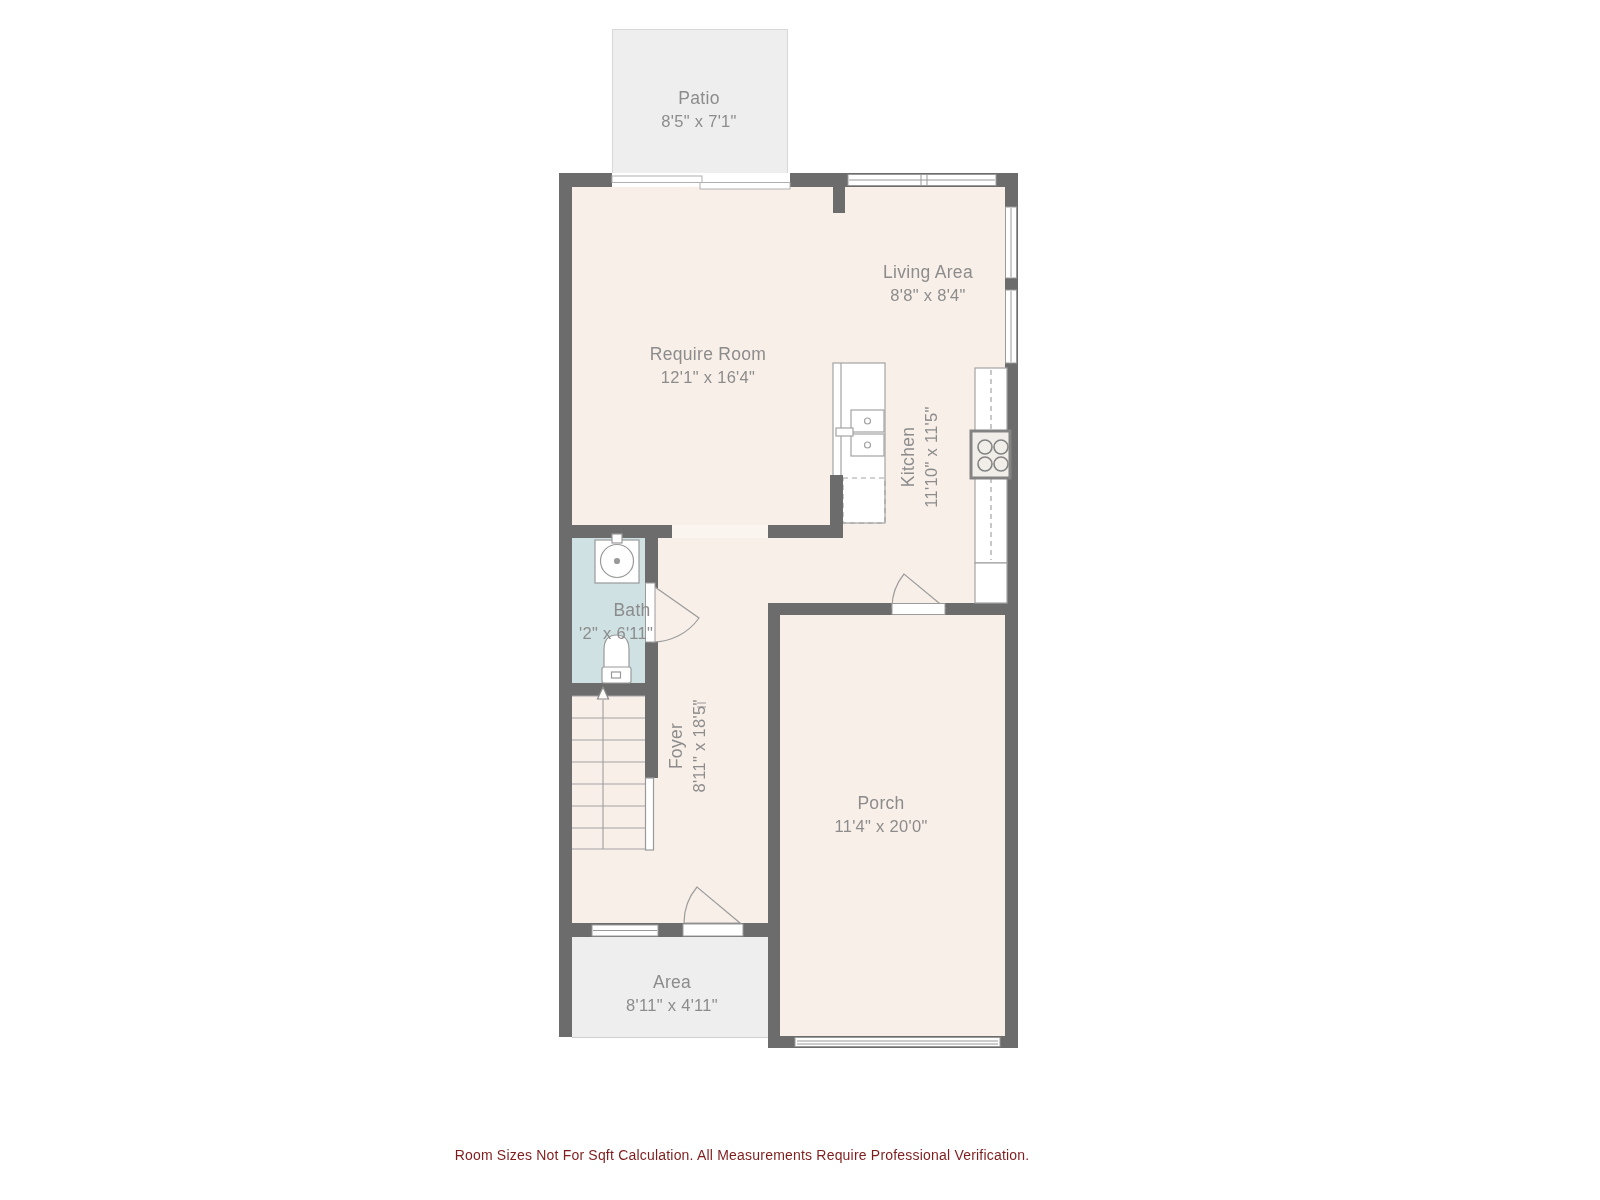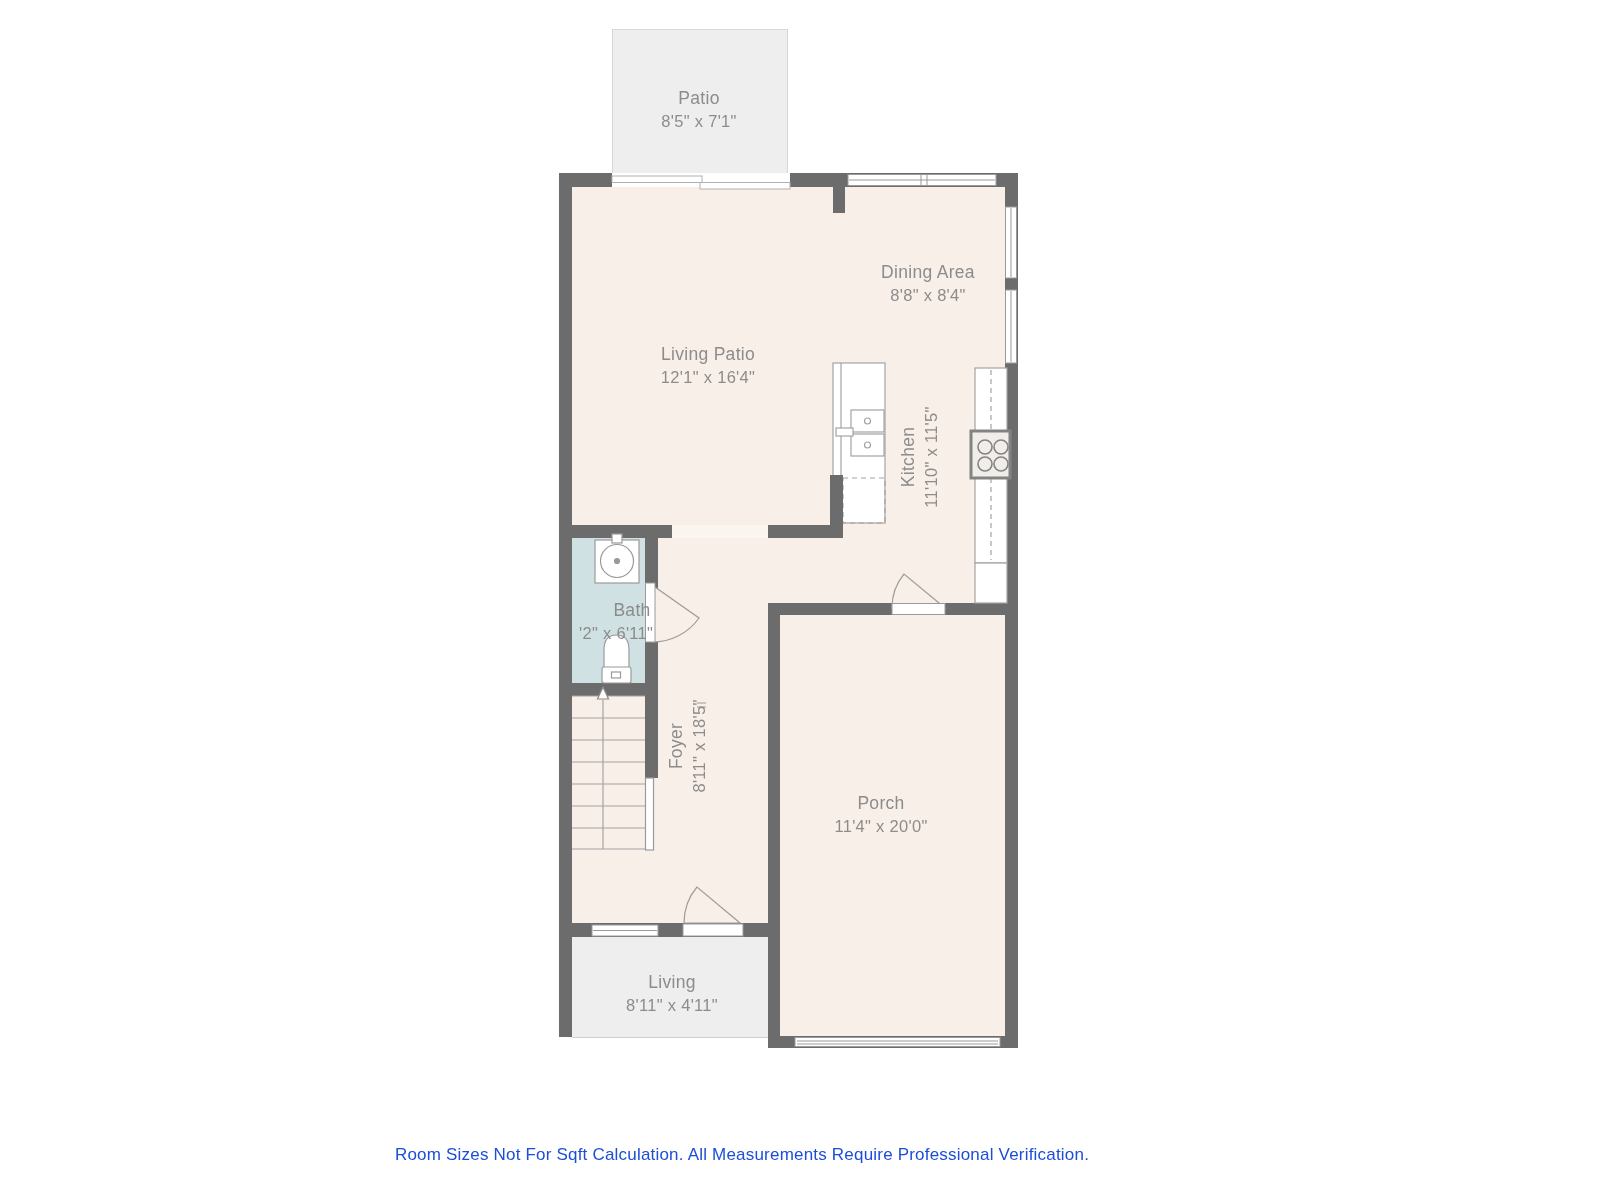--- a/index.html
+++ b/index.html
@@ -13,21 +13,21 @@
   .bathroom{position:absolute;background:#cfe1e3;z-index:2;}
   svg.overlay{position:absolute;left:0;top:0;z-index:5;}
   .room-label{position:absolute;transform:translate(-50%,-50%);text-align:center;
               color:#8c8c8c;z-index:6;white-space:nowrap;letter-spacing:.3px;}
   .room-label.v{transform:translate(-50%,-50%) rotate(-90deg);}
   .rname{font-size:17.5px;line-height:23px;}
   .rdims{font-size:16.5px;line-height:23px;}
   .bath-dims{position:absolute;left:579px;top:623px;font-size:16.5px;line-height:20px;
              color:#8c8c8c;z-index:6;white-space:nowrap;letter-spacing:.3px;}
   .disclaimer{position:absolute;left:742px;top:1155px;transform:translate(-50%,-50%);
-              font-size:17px;color:#1d4ed8;z-index:6;white-space:nowrap;letter-spacing:.2px;}
+              font-size:14px;color:#7f1d1d;z-index:6;white-space:nowrap;letter-spacing:.2px;}
 </style>
 </head>
 <body>
 
 <div id="canvas">
 
   <div class="outdoor" style="left:612px;top:29px;width:174px;height:146px;"></div>
   <div class="outdoor" style="left:572px;top:937px;width:196px;height:100px;border:none;border-bottom:1px solid #cfcfcf;"></div>
 
   <div class="floor" style="left:559px;top:173px;width:459px;height:764px;z-index:1;"></div>
@@ -156,26 +156,26 @@
 
     <rect x="830" y="475" width="13" height="63" fill="#6c6c6c"></rect>
   </svg>
 
   <div class="room-label" style="left:699px;top:110px;">
     <div class="rname">Patio</div>
     <div class="rdims">8'5" x 7'1"</div>
   </div>
 
   <div class="room-label" style="left:708px;top:366px;">
-    <div class="rname">Living Patio</div>
+    <div class="rname">Require Room</div>
     <div class="rdims">12'1" x 16'4"</div>
   </div>
 
   <div class="room-label" style="left:928px;top:284px;">
-    <div class="rname">Dining Area</div>
+    <div class="rname">Living Area</div>
     <div class="rdims">8'8" x 8'4"</div>
   </div>
 
   <div class="room-label v" style="left:920px;top:457px;">
     <div class="rname">Kitchen</div>
     <div class="rdims">11'10" x 11'5"</div>
   </div>
 
   <div class="room-label" style="left:632px;top:610px;">
     <div class="rname">Bath</div>
@@ -186,19 +186,19 @@
     <div class="rname">Foyer</div>
     <div class="rdims">8'11" x 18'5"</div>
   </div>
 
   <div class="room-label" style="left:881px;top:815px;">
     <div class="rname">Porch</div>
     <div class="rdims">11'4" x 20'0"</div>
   </div>
 
   <div class="room-label" style="left:672px;top:994px;">
-    <div class="rname">Living</div>
+    <div class="rname">Area</div>
     <div class="rdims">8'11" x 4'11"</div>
   </div>
 
   <div class="disclaimer">Room Sizes Not For Sqft Calculation. All Measurements Require Professional Verification.</div>
 
 </div>
 
 </body></html>

